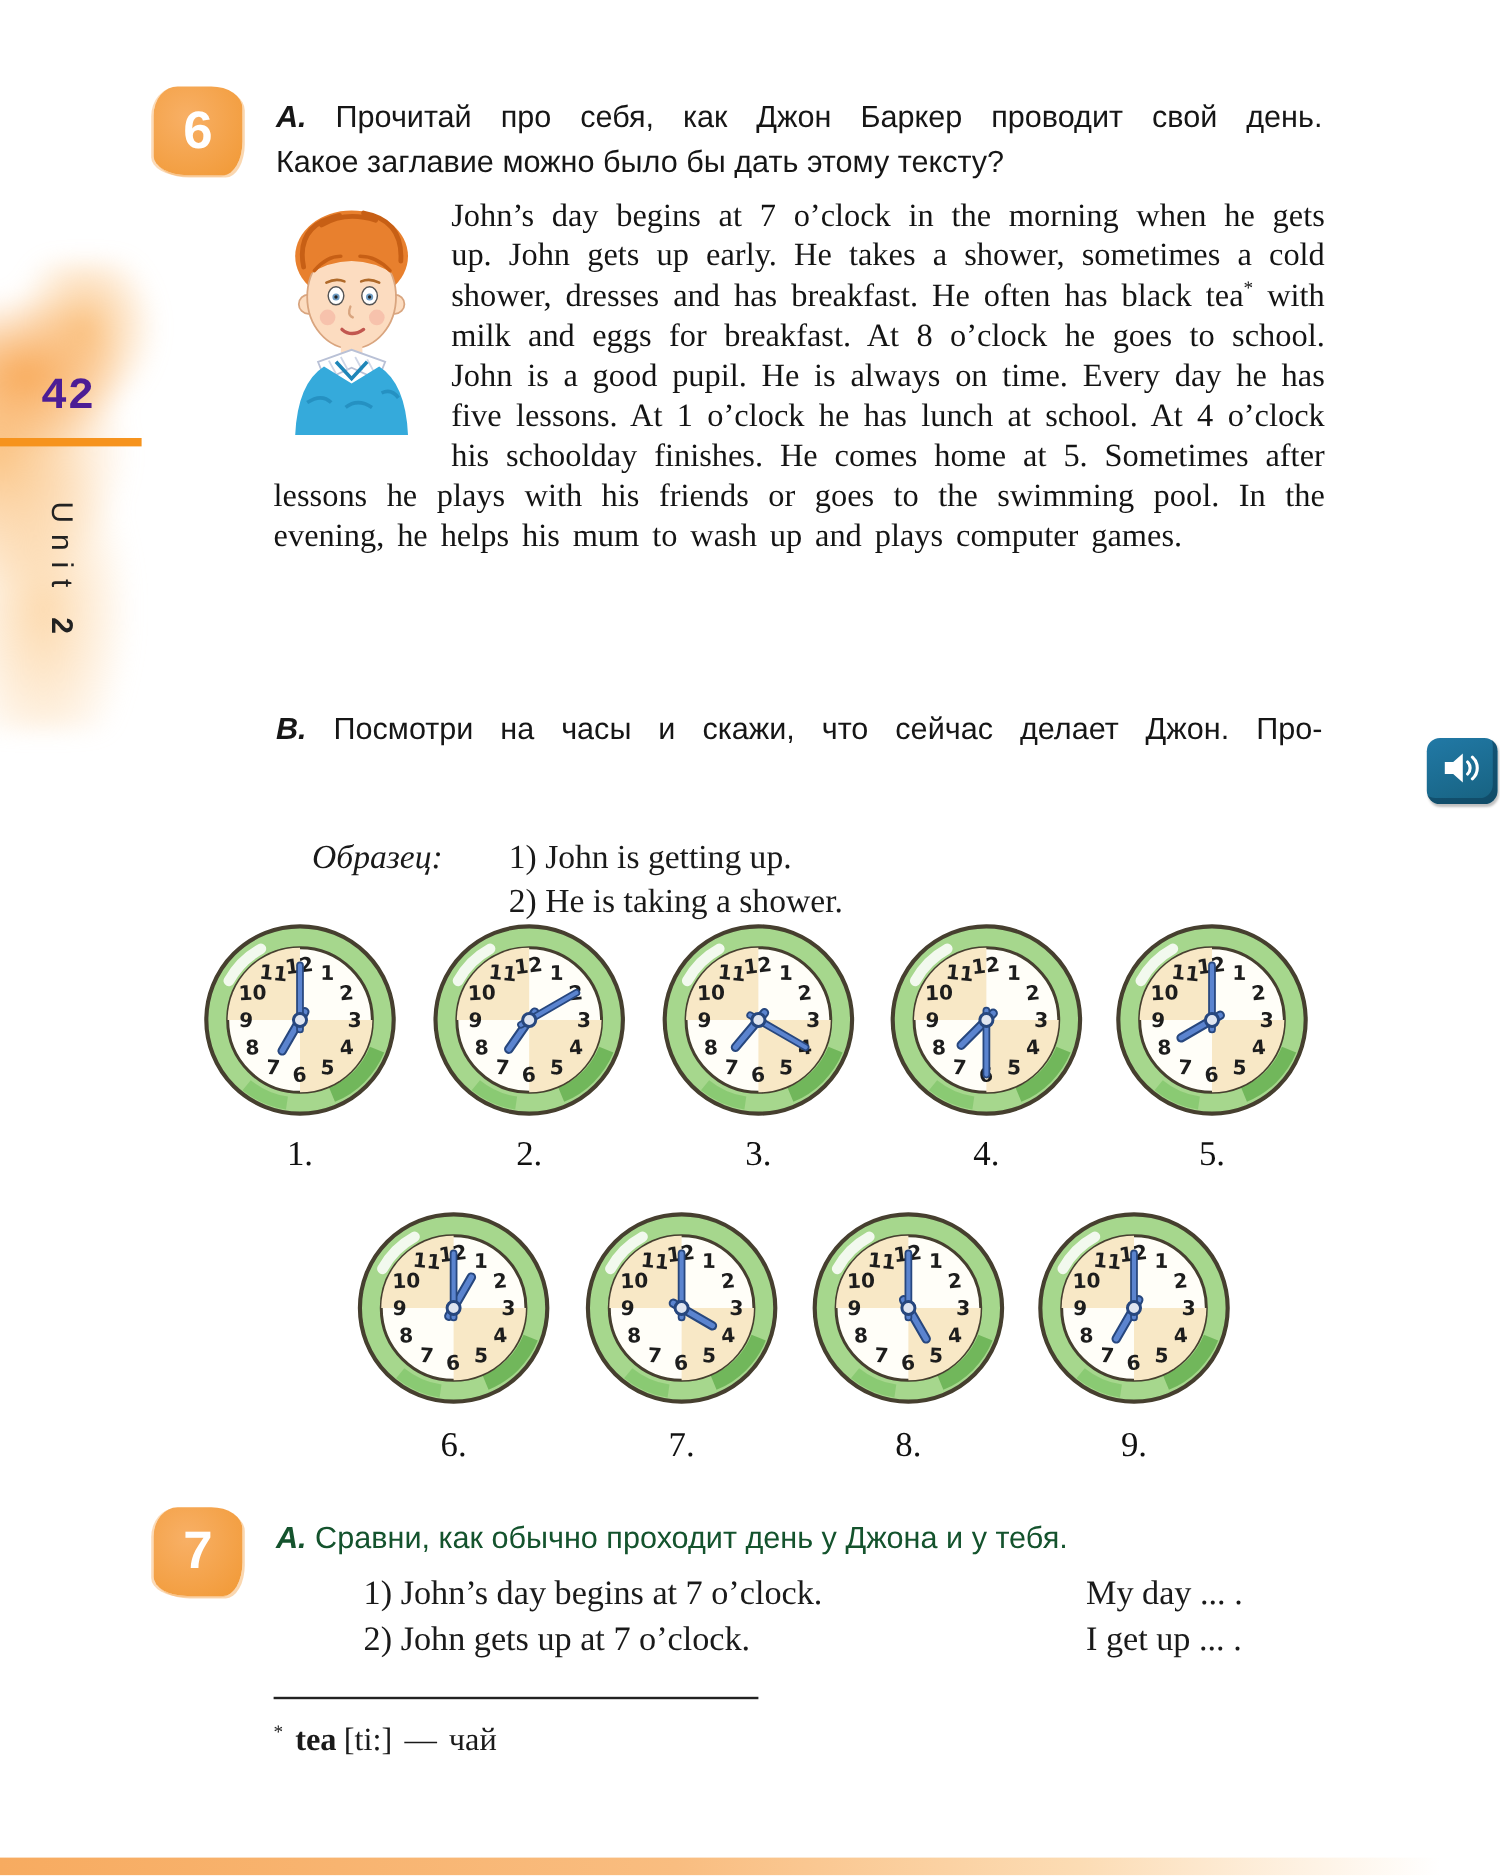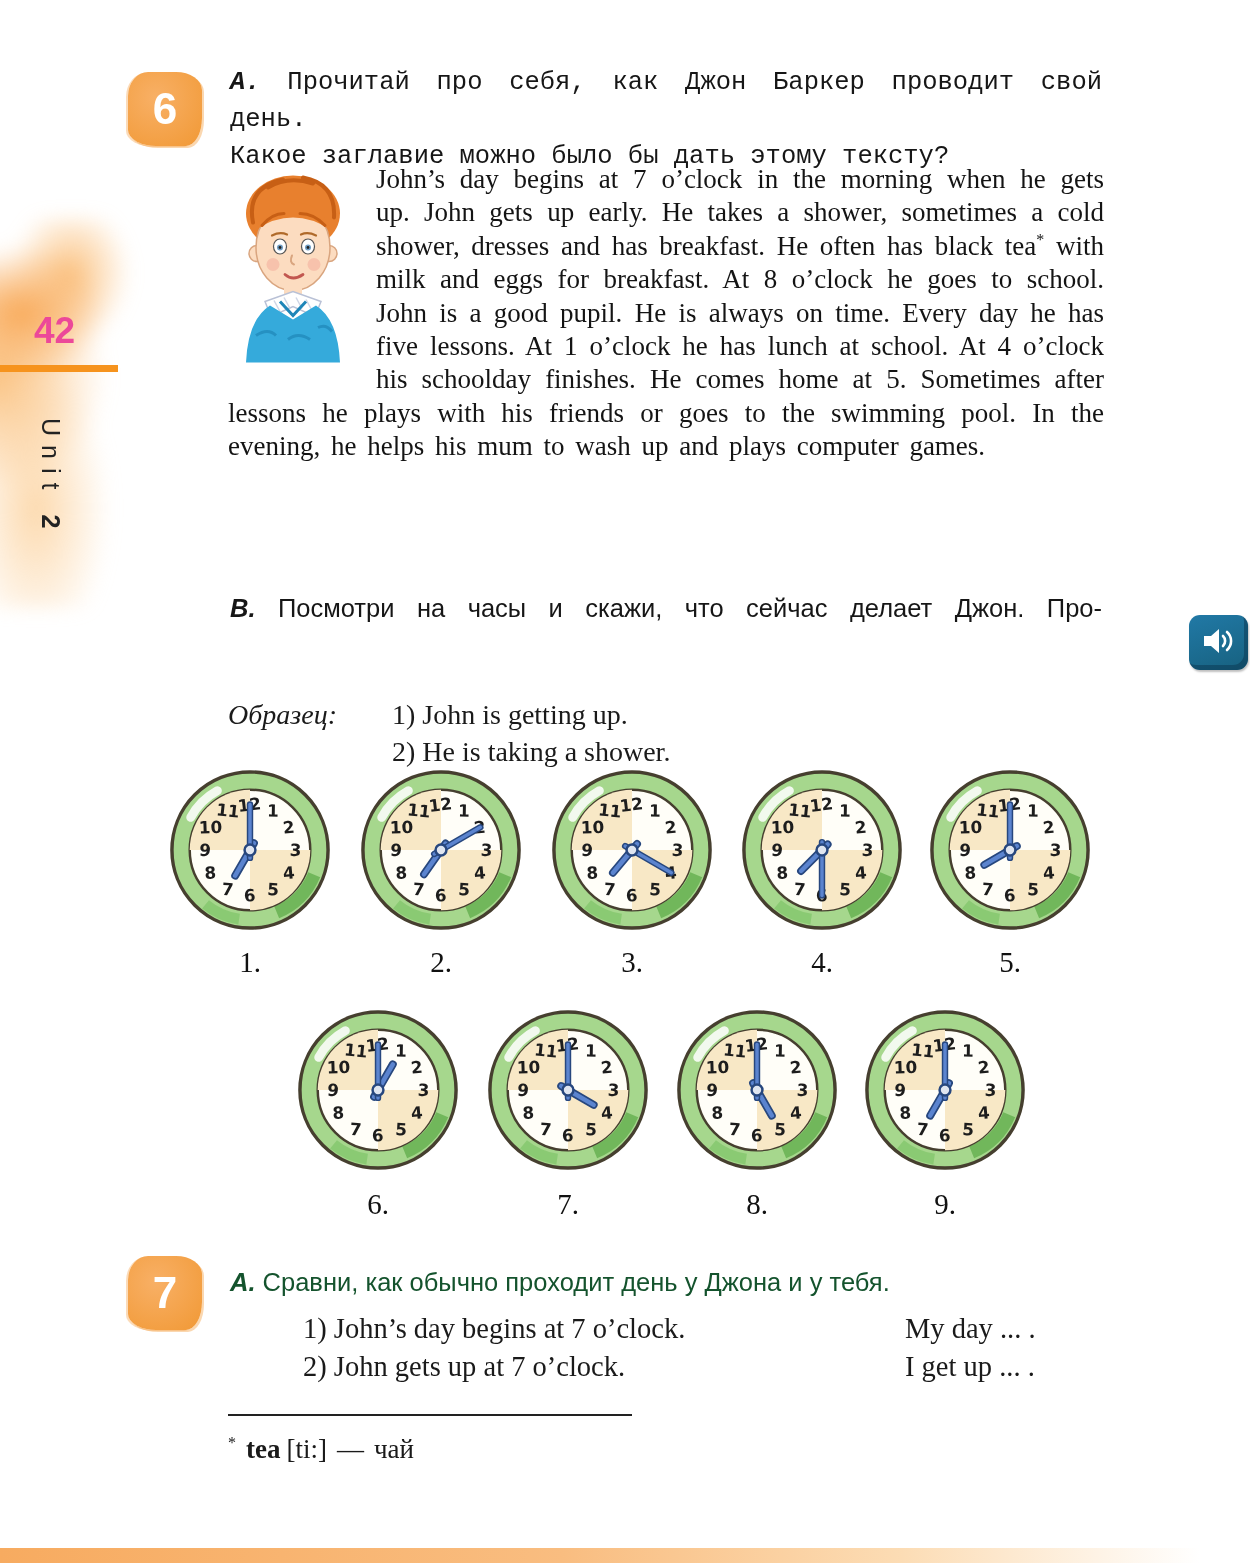--- a/index.html
+++ b/index.html
@@ -7,56 +7,56 @@
   .page{position:relative;width:1250px;height:1563px;overflow:hidden;background:#fff;}
 
   
   .orange-blob{position:absolute;left:-34px;top:218px;width:200px;height:390px;z-index:0;
     background:
       radial-gradient(ellipse 120px 95px at 55px 95px, rgba(248,166,82,.95), rgba(248,166,82,0) 72%),
       radial-gradient(ellipse 150px 150px at 30px 160px, rgba(250,190,120,.92), rgba(250,190,120,0) 75%),
       radial-gradient(ellipse 95px 190px at 70px 290px, rgba(252,212,162,.88), rgba(252,212,162,0) 78%),
       radial-gradient(ellipse 80px 95px at 105px 55px, rgba(250,185,110,.85), rgba(250,185,110,0) 75%);
     filter:blur(9px);}
-  .page-number{position:absolute;left:34px;top:310px;z-index:2;font-family:Liberation Sans, sans-serif;
-    font-weight:bold;font-size:37px;color:#ec4899;}
+  .page-number{position:absolute;left:34px;top:310px;z-index:2;font-family:Liberation Mono, monospace;
+    font-weight:bold;font-size:37px;color:#4c1d95;}
   .orange-rule{position:absolute;left:0;top:365px;width:118px;height:7px;background:#f6931d;z-index:2;}
   .unit-label{position:absolute;left:36px;top:418px;height:180px;z-index:2;writing-mode:vertical-rl;
     font-family:"Liberation Sans",sans-serif;font-size:25px;letter-spacing:9px;color:#222;}
   .unit-label .unit-num{font-weight:bold;}
 
   
   .badge{position:absolute;width:74px;height:74px;z-index:2;
     background:radial-gradient(circle at 38% 35%, #f8b066, #f29c3c 85%);
     border-radius:20px 26px 16px 28px / 24px 18px 28px 16px;
     box-shadow:2px 2px 0 rgba(245,166,80,.45), -2px 1px 0 rgba(245,166,80,.4);
     color:#fff;font-family:"Liberation Sans",sans-serif;font-weight:bold;font-size:44px;
     display:flex;align-items:center;justify-content:center;}
   .badge6{left:128px;top:72px;}
   .badge7{left:128px;top:1256px;}
 
   
   .ins{position:absolute;left:230px;width:872px;z-index:1;font-family:"Liberation Sans",sans-serif;
     font-size:25.5px;line-height:37px;color:#161616;}
   .justify-full{text-align:justify;text-align-last:justify;}
   .part-label{font-weight:bold;font-style:italic;}
-  .ex6a{top:64px;font-family:Liberation Mono, monospace;}
+  .ex6a{top:80px;}
   .ex6b{top:590px;}
   .b-line2{display:flex;align-items:center;gap:10px;margin-top:4px;}
 
   
   .passage{position:absolute;left:228px;top:163px;width:876px;height:404px;overflow:hidden;z-index:1;
     font-size:27px;line-height:33.4px;text-align:justify;word-spacing:4px;color:#141414;}
   .passage sup{font-size:16px;line-height:0;}
   .boy-float{float:left;width:130px;height:196px;margin:4px 18px 4px 0;}
 
   
   .sample{position:absolute;left:228px;top:696px;width:760px;display:flex;z-index:1;
     font-size:28px;line-height:37px;}
-  .sample-label{font-style:italic;width:164px;flex:0 0 164px;}
+  .sample-label{font-style:italic;width:164px;flex:0 0 164px;margin-left:32px;}
   .sample-items div{white-space:nowrap;}
 
   
   .clock{position:absolute;width:168px;height:168px;z-index:1;}
   .clock svg{display:block;}
   .clock-label{position:absolute;width:70px;text-align:center;font-size:29px;z-index:1;color:#111;}
 
   
   .ex7a{position:absolute;left:230px;top:1264px;width:880px;z-index:1;
     font-family:"Liberation Sans",sans-serif;font-size:25.5px;line-height:36px;color:#14532d;}

